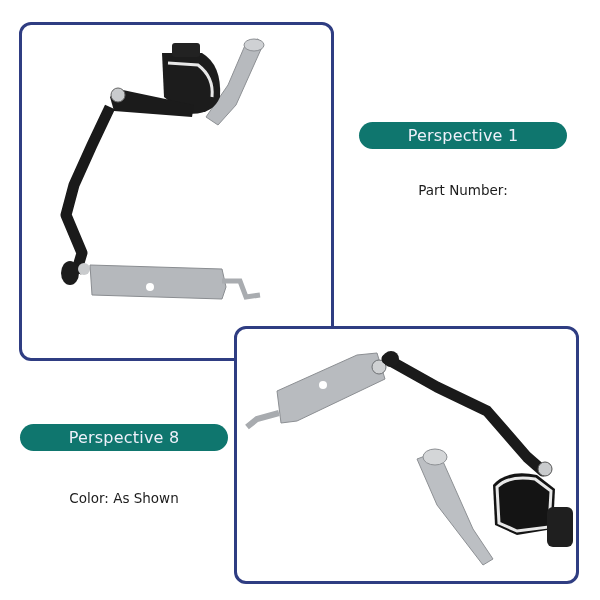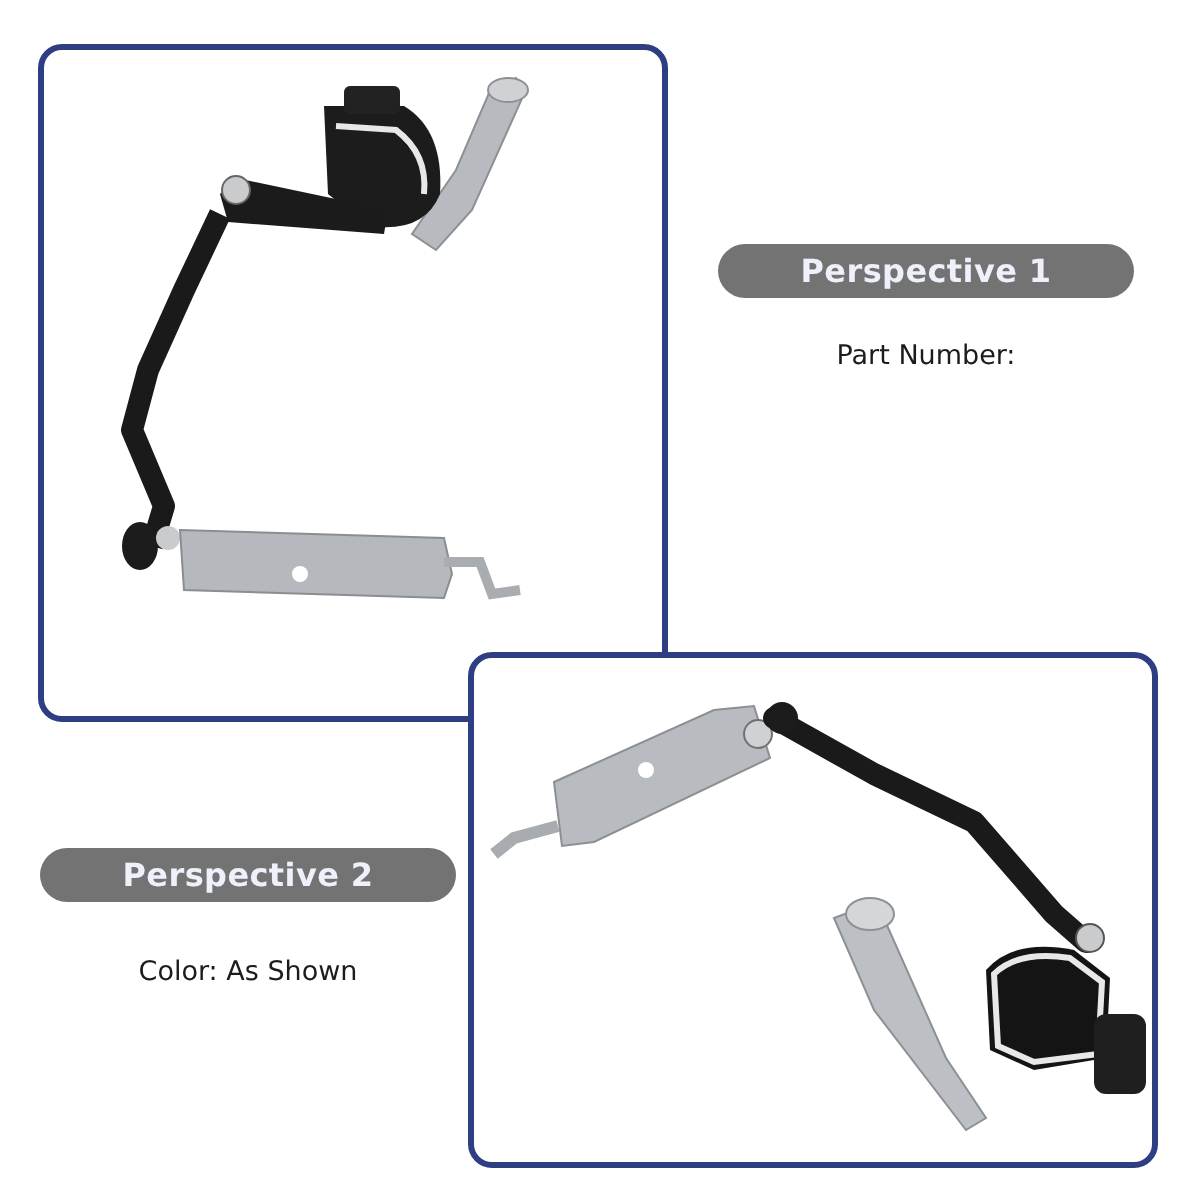--- a/index.html
+++ b/index.html
@@ -1,25 +1,25 @@
 <!DOCTYPE html>
 <html><head>
 <meta charset="utf-8">
 <style>
   html, body { margin:0; padding:0; }
   body { width:600px; height:600px; background:#ffffff; position:relative; overflow:hidden;
          font-family: "DejaVu Sans", "Liberation Sans", sans-serif; color:#1a1a1a; }
   .frame { position:absolute; border:3px solid #2f3d82; border-radius:12px; background:#fff; box-sizing:border-box; overflow:hidden; }
   #frame1 { left:19px; top:22px; width:315px; height:339px; }
   #frame2 { left:234px; top:326px; width:345px; height:258px; }
-  .pill { position:absolute; background:#737373; color:#eef0fa; border-radius:14px; height:27px; line-height:27px;
-          text-align:center; font-size:16px; letter-spacing:0.2px;font-weight:bold; }
+  .pill { position:absolute; background:#0f766e; color:#eef0fa; border-radius:14px; height:27px; line-height:27px;
+          text-align:center; font-size:16px; letter-spacing:0.2px; }
   #pill1 { left:359px; top:122px; width:208px; }
   #pill2 { left:20px; top:424px; width:208px; }
-  .info { position:absolute; text-align:center; font-size:13.5px; color:#1c1c1c; }
+  .info { position:absolute; text-align:center; font-size:13.5px; color:#1c1c1c;margin-top:12px; }
   #info1 { left:359px; width:208px; top:164px; line-height:28px; }
   #info2 { left:20px; width:208px; top:472px; line-height:28px; }
   svg { position:absolute; left:0; top:0; }
 </style>
 </head>
 <body>
 
 <div class="frame" id="frame1">
   <svg width="315" height="339" viewBox="0 0 315 339">
 
@@ -62,16 +62,16 @@
     <path d="M260,158 Q272,146 298,150 L314,162 L312,198 L280,202 L262,194 Z" fill="none" stroke="#e8e8e8" stroke-width="3"></path>
     <rect x="310" y="178" width="26" height="40" rx="6" fill="#1f1f1f"></rect>
   </svg>
 </div>
 
 <div class="pill" id="pill1">Perspective 1</div>
 <div class="info" id="info1">
   <div>Part Number:</div>
 </div>
 
-<div class="pill" id="pill2">Perspective 2</div>
+<div class="pill" id="pill2">Perspective 8</div>
 <div class="info" id="info2">
   <div>Color: As Shown</div>
 </div>
 
 </body></html>

